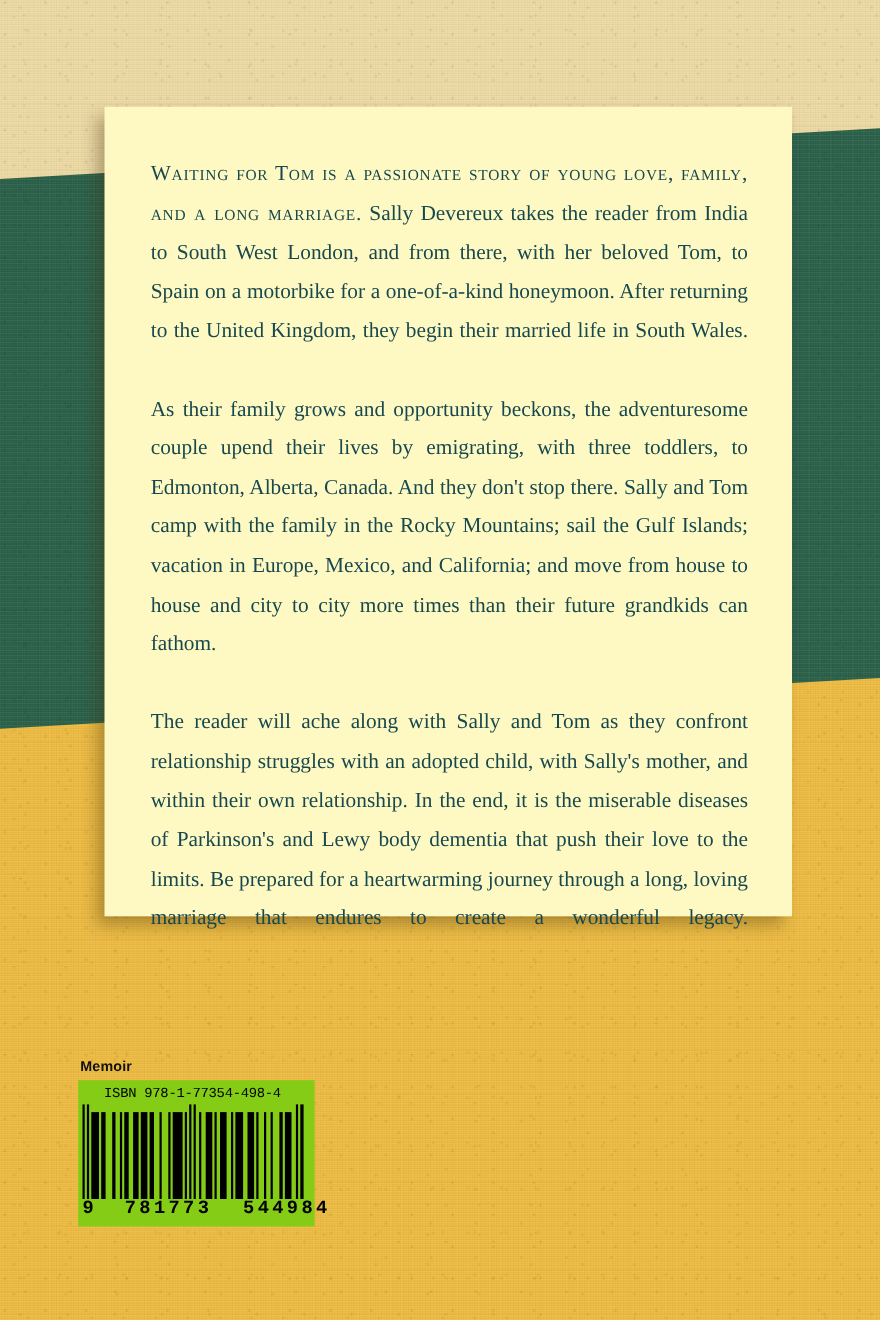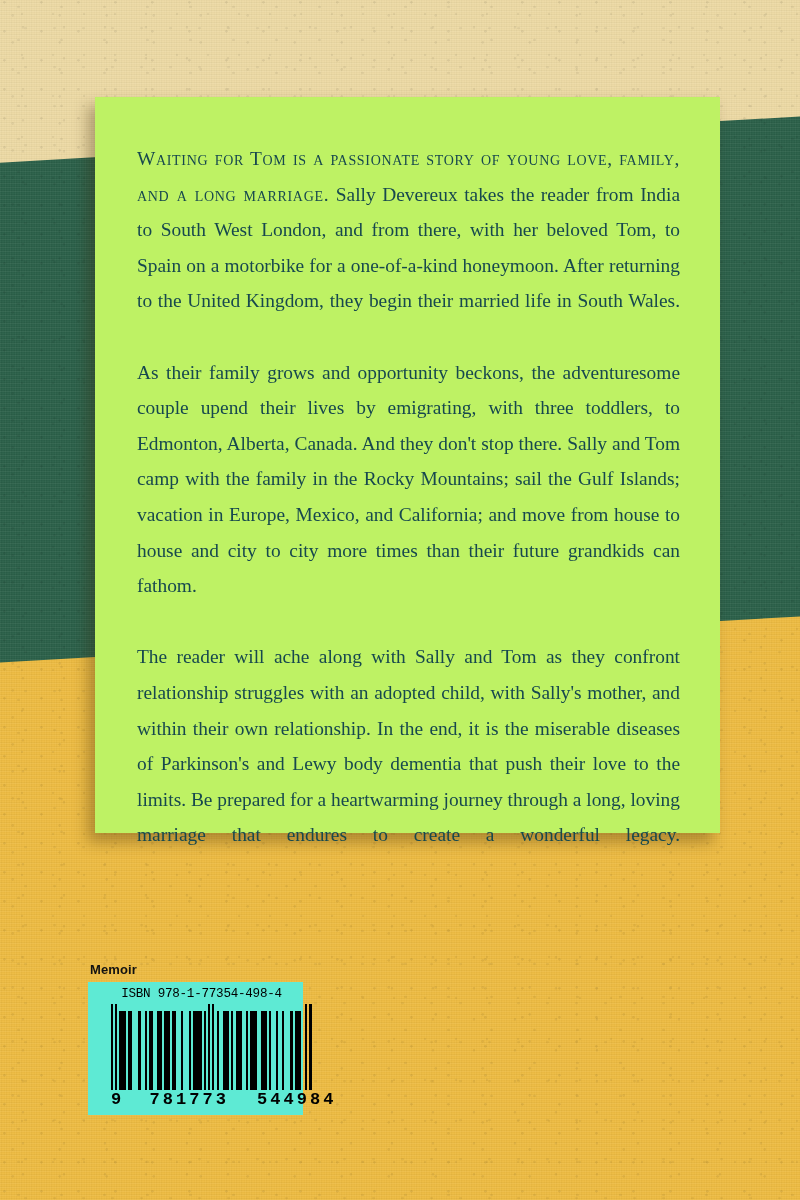--- a/index.html
+++ b/index.html
@@ -97,21 +97,21 @@
     background-size: 37px 29px, 43px 33px, 31px 41px, 47px 27px, 29px 39px, 41px 31px;
   }
 
   
   #blurb-panel {
     position: absolute;
     left: 95px;
     top: 97px;
     width: 625px;
     height: 736px;
-    background: #bef264;
+    background: #fef9c3;
     box-shadow: -7px 9px 14px rgba(60, 40, 10, 0.34);
     padding: 44px 40px 30px 42px;
   }
 
   .blurb-para {
     color: #17484e;
     font-family: "Liberation Serif", serif;
     font-size: 19.4px;
     line-height: 35.6px;
     text-align: justify;
@@ -129,40 +129,40 @@
   
   .blurb-para::after {
     content: "";
     display: inline-block;
     width: 100%;
   }
 
   
   #barcode-block {
     position: absolute;
-    left: 88px;
+    left: 71px;
     top: 962px;
     width: 246px;
   }
 
   #category-label {
     font-family: "Liberation Sans", sans-serif;
     font-weight: bold;
     font-size: 13px;
     color: #111111;
     letter-spacing: 0.01em;
     margin-bottom: 5px;
     padding-left: 2px;
   }
 
   #barcode-card {
-    background: #5eead4;
+    background: #84cc16;
     width: 215px;
     height: 133px;
-    padding: 5px 7px 3px 19px;
+    padding: 5px 7px 3px 0;
     position: relative;
   }
 
   #isbn-text {
     font-family: "Liberation Mono", monospace;
     font-size: 12.6px;
     color: #000000;
     text-align: center;
     letter-spacing: -0.02em;
     white-space: nowrap;

